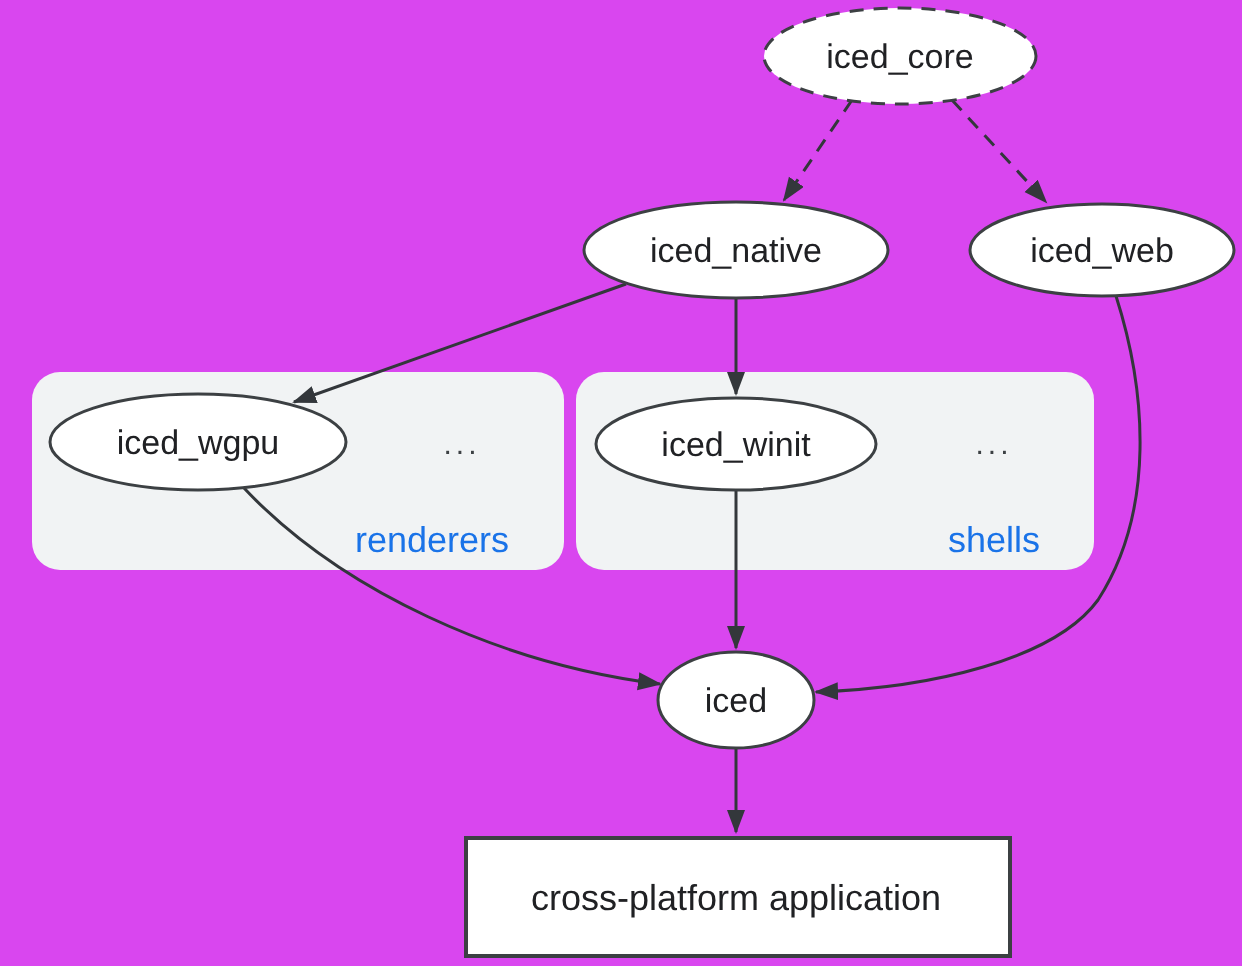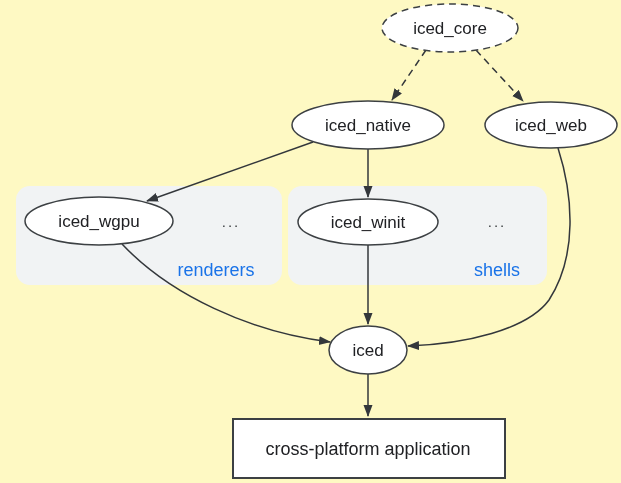--- a/index.html
+++ b/index.html
@@ -5,21 +5,21 @@
   html, body {
     margin: 0;
     padding: 0;
     background: #ffffff;
     font-family: "Liberation Sans", sans-serif;
   }
   .stage {
     position: relative;
     width: 621px;
     height: 483px;
-    background: #fef9c3;
+    background: #d946ef;
     overflow: hidden;
   }
   svg { display: block; }
   .group-box {
     fill: #f1f3f4;
     stroke: none;
   }
   .node-ellipse {
     fill: #ffffff;
     stroke: #3c4043;

